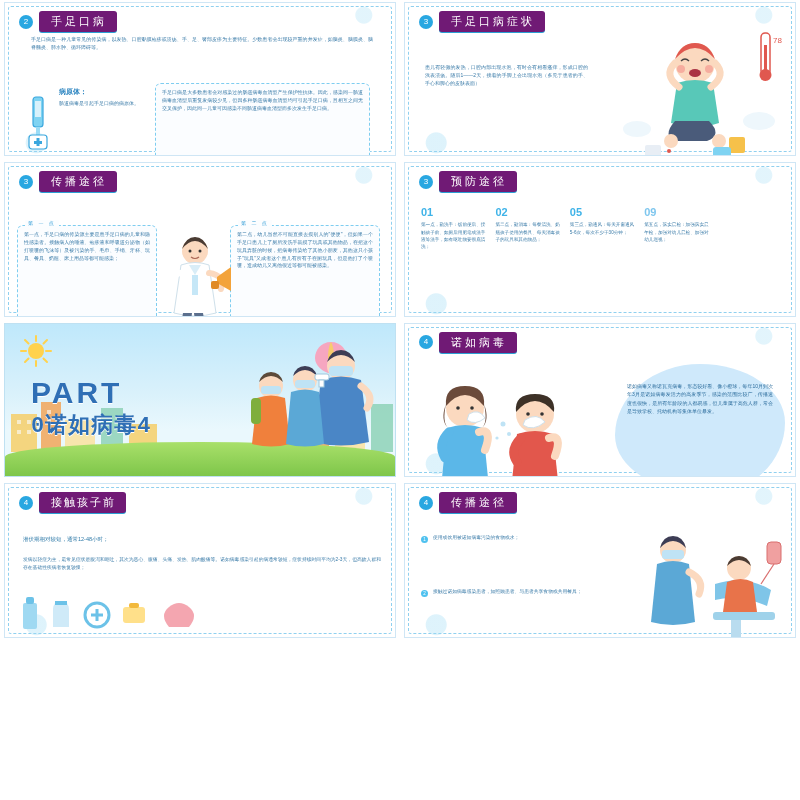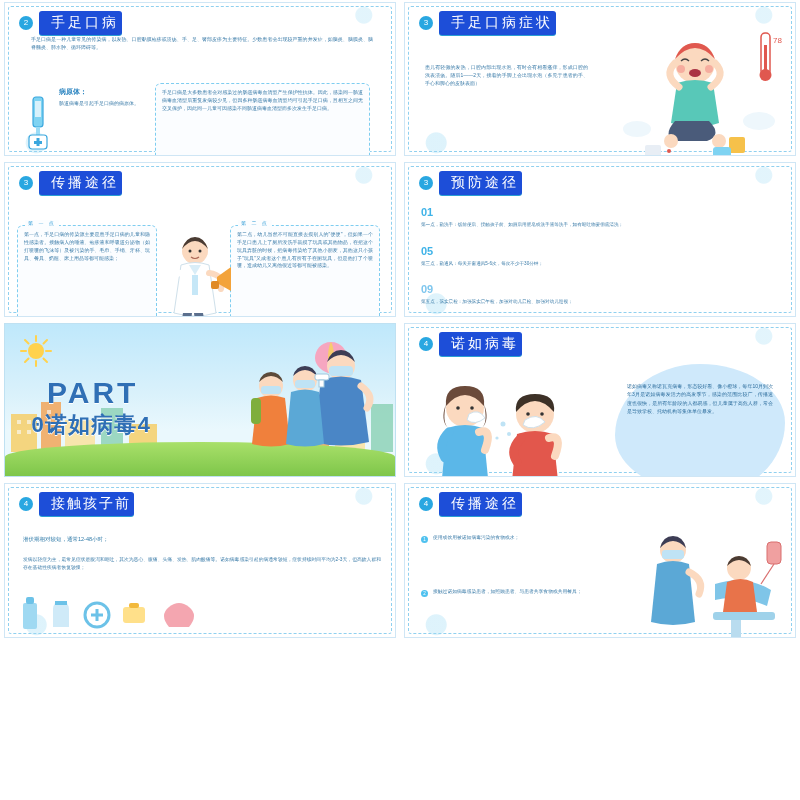--- a/index.html
+++ b/index.html
@@ -49,25 +49,25 @@
     display: flex; align-items: center; gap: 6px;
     z-index: 3;
   }
   .num {
     width: 14px; height: 14px; border-radius: 50%;
     background: #29a7e1; color: #fff;
     font-size: 8px; line-height: 14px; text-align: center;
     flex: 0 0 auto;
   }
   .hdr-pill {
-    background: #1d4ed8;
+    background: #701a75;
     color: #fff;
-    font-size: 14px;
+    font-size: 11px;
     letter-spacing: 3px;
-    padding: 3px 3px 3px 12px;
+    padding: 3px 10px 3px 12px;
     border-radius: 3px;
     box-shadow: 0 1px 0 #2b9fd4;
     white-space: nowrap;
   }
   .hdr-pill.wide { letter-spacing: 2px; }
 
   
   .tbox {
     position: absolute;
     border: 1px dashed #7ecdf0;
@@ -105,21 +105,21 @@
   .s3-b2 { left: 225px; top: 62px; width: 150px; height: 115px; }
   .s3-tag {
     position: absolute; font-size: 5px; color: #2e9bd6;
     letter-spacing: 2px; z-index: 4;
     background: #fbfdff; padding: 0 3px;
   }
 
   
   .pgrid {
     position: absolute; left: 14px; top: 44px; right: 12px; bottom: 10px;
-    display: grid; grid-template-columns: repeat(1, 1fr);
+    display: grid; grid-template-columns: repeat(5, 1fr);
     grid-template-rows: 1fr 1fr; gap: 13px 8px; z-index: 3;
   }
   .pcell { position: relative; padding-left: 2px; }
   .pnum { font-size: 11px; font-weight: bold; color: #3fb3e8; line-height: 1; }
   .pnum.alt { color: #7ec6ee; }
   .ptxt { font-size: 4.6px; color: #3a7ba8; line-height: 1.6; margin-top: 3px; text-align: justify; }
 
   
   .part {
     position: relative; overflow: hidden;
@@ -137,21 +137,20 @@
     position: absolute; left: 0; right: 0; bottom: 0; height: 34px;
     background: linear-gradient(#a9e06a, #7ec64a);
     border-top-left-radius: 60% 18px;
     border-top-right-radius: 60% 18px;
   }
   .part-title {
     position: absolute; left: 26px; top: 52px; z-index: 5;
     font-size: 30px; font-weight: bold; color: #2f6fb5;
     letter-spacing: 3px; font-family: "Liberation Sans", sans-serif;
     text-shadow: 0 1px 0 #fff;
-    margin-left: 16px;
   }
   .part-sub {
     position: absolute; left: 26px; top: 86px; z-index: 5;
     font-size: 22px; font-weight: bold; color: #2f6fb5;
     letter-spacing: 1px; text-shadow: 0 1px 0 #fff; font-family: Liberation Mono, monospace;
   }
 
   
   .cloud {
     position: absolute; right: 10px; top: 40px; width: 170px; height: 130px;
@@ -277,20 +276,24 @@
 
   <div class="slide">
     <div class="hdr">
       <span class="num">3</span>
       <span class="hdr-pill">预防途径</span>
     </div>
     <div class="pgrid">
       <div class="pcell">
         <div class="pnum">01</div>
         <div class="ptxt">第一点，勤洗手：饭前便后、接触孩子前、如厕后用肥皂或洗手液等洗手，如有呕吐物要彻底清洗；</div>
+      </div>
+      <div class="pcell">
+        <div class="pnum">02</div>
+        <div class="ptxt">第二点，勤消毒：每餐清洗、奶瓶孩子使用的餐具、每天消毒孩子的玩具和其他物品；</div>
       </div>
       <div class="pcell">
         <div class="pnum">05</div>
         <div class="ptxt">第三点，勤通风：每天开窗通风5-6次，每次不少于30分钟；</div>
       </div>
       <div class="pcell">
         <div class="pnum alt">09</div>
         <div class="ptxt">第五点，落实晨检：加强落实晨午检，加强对幼儿晨检、加强对幼儿巡视；</div>
       </div>
     </div>

